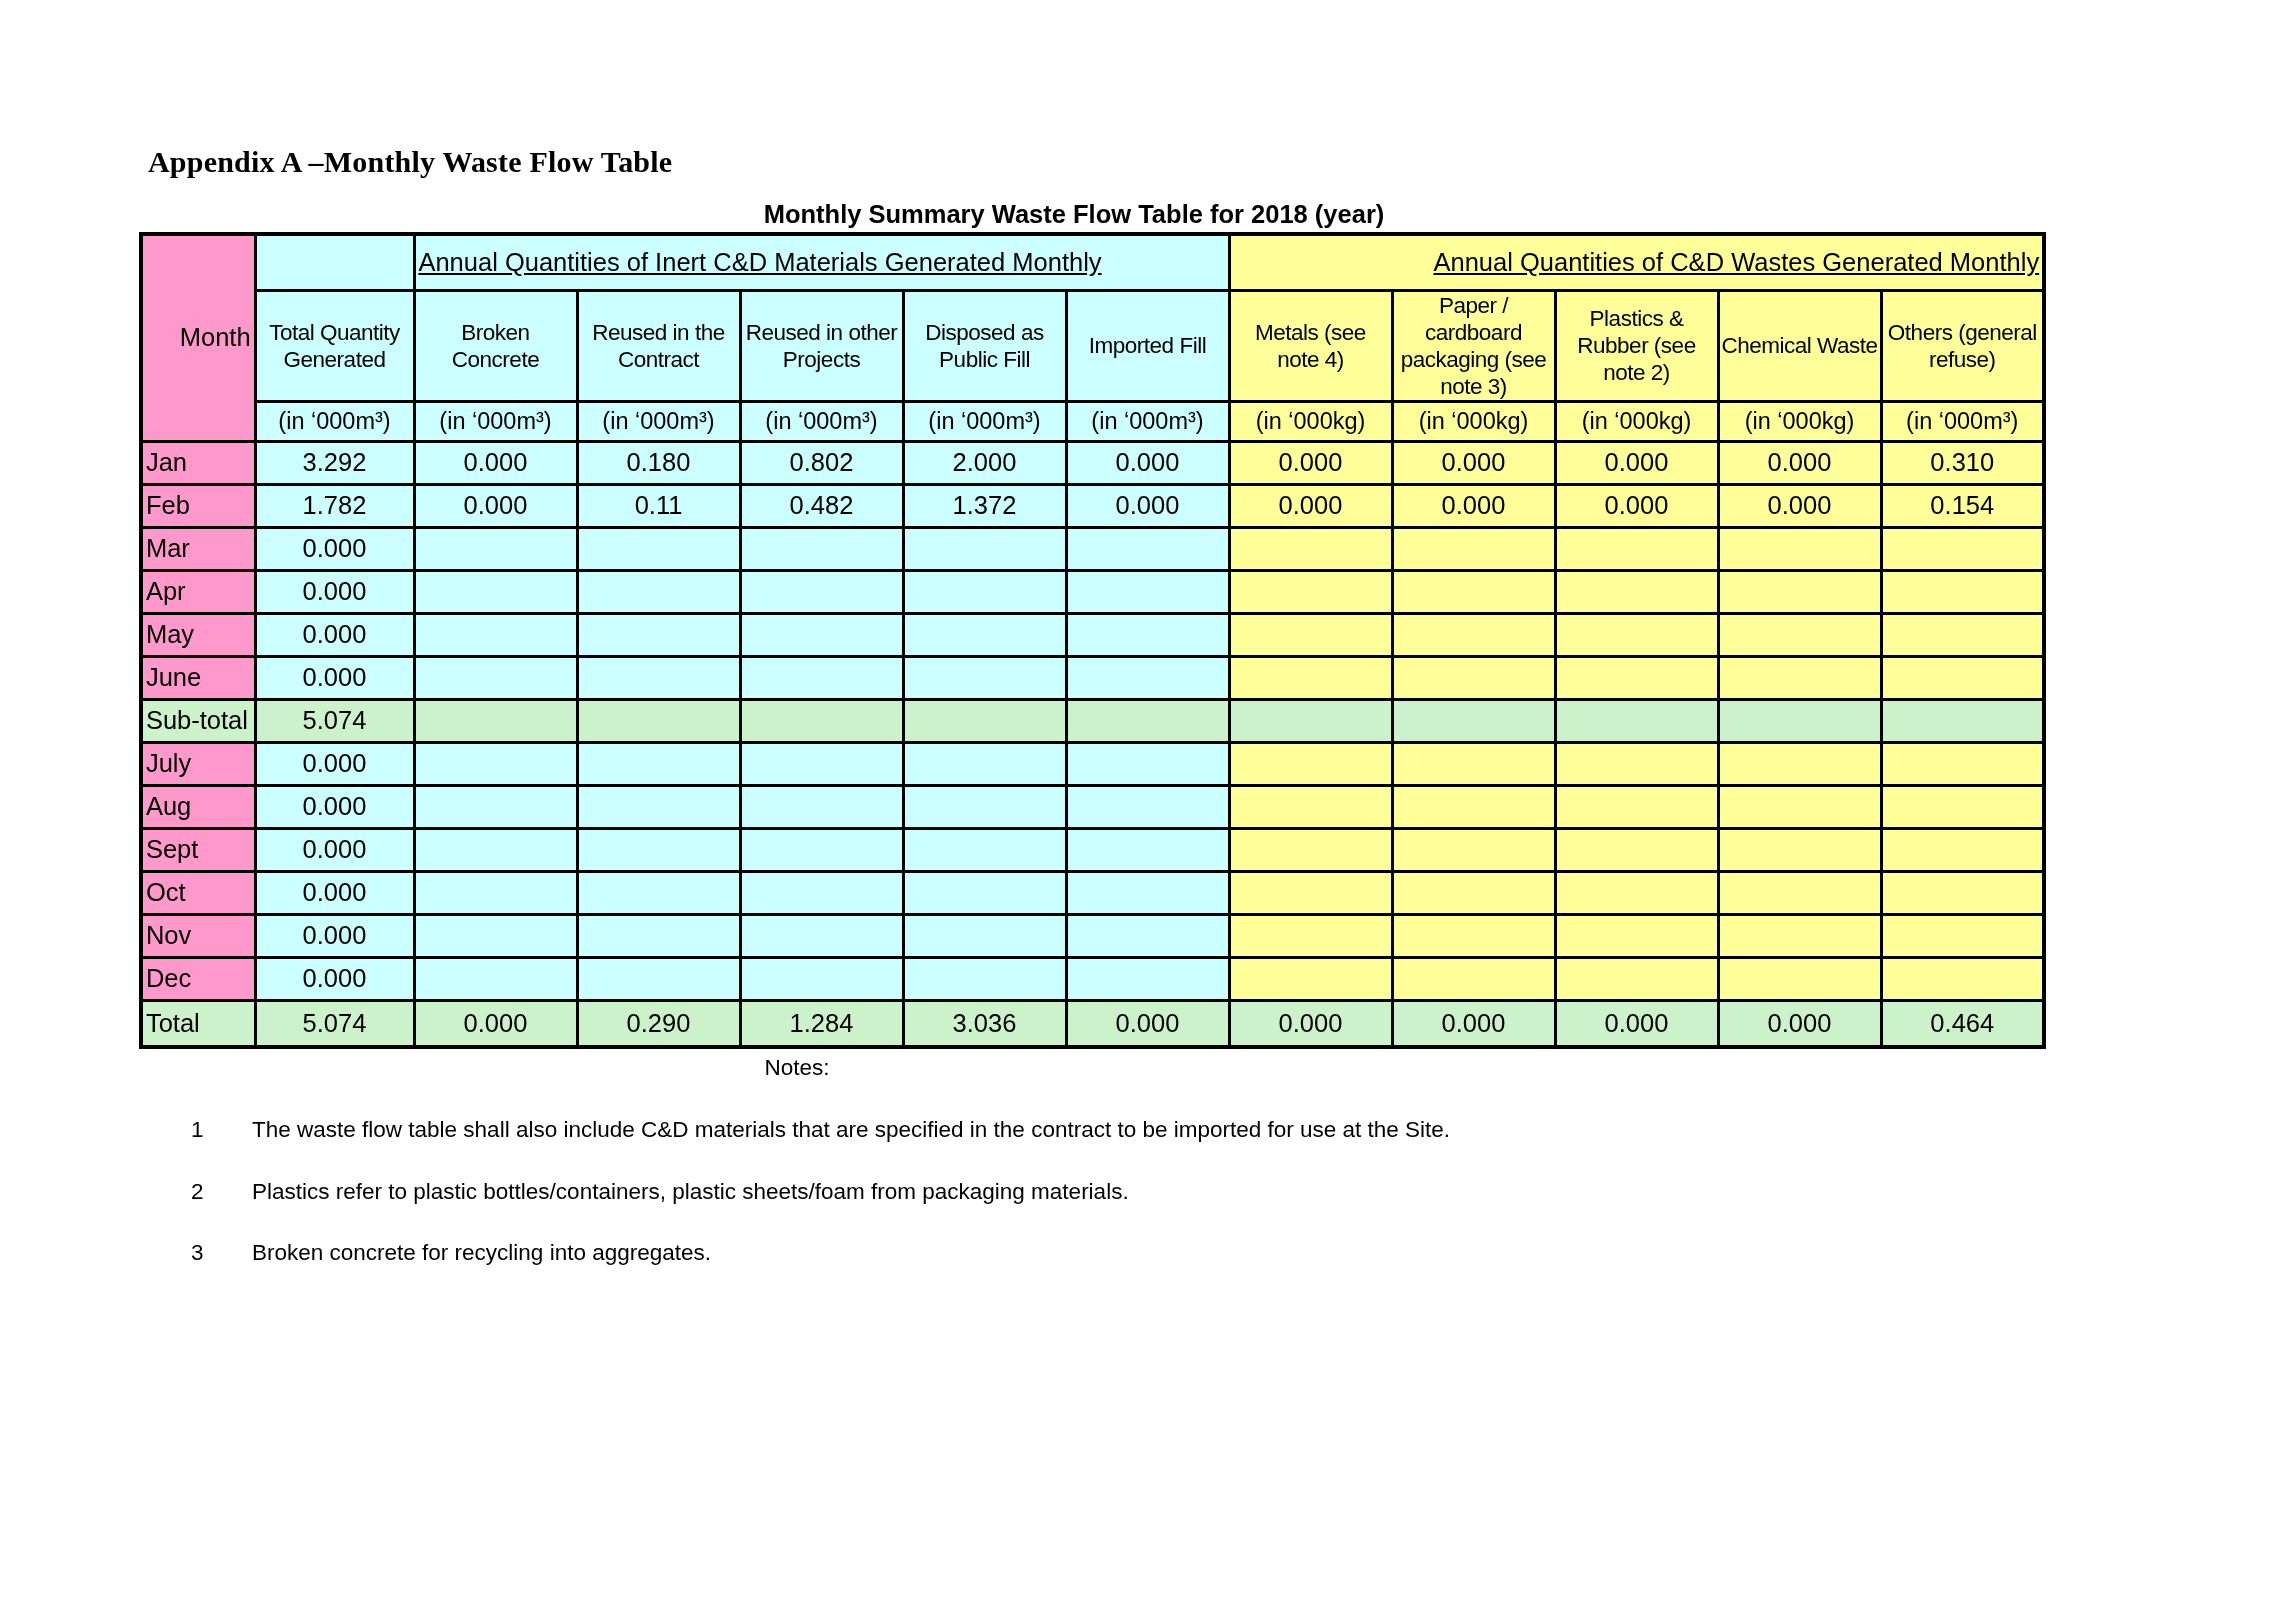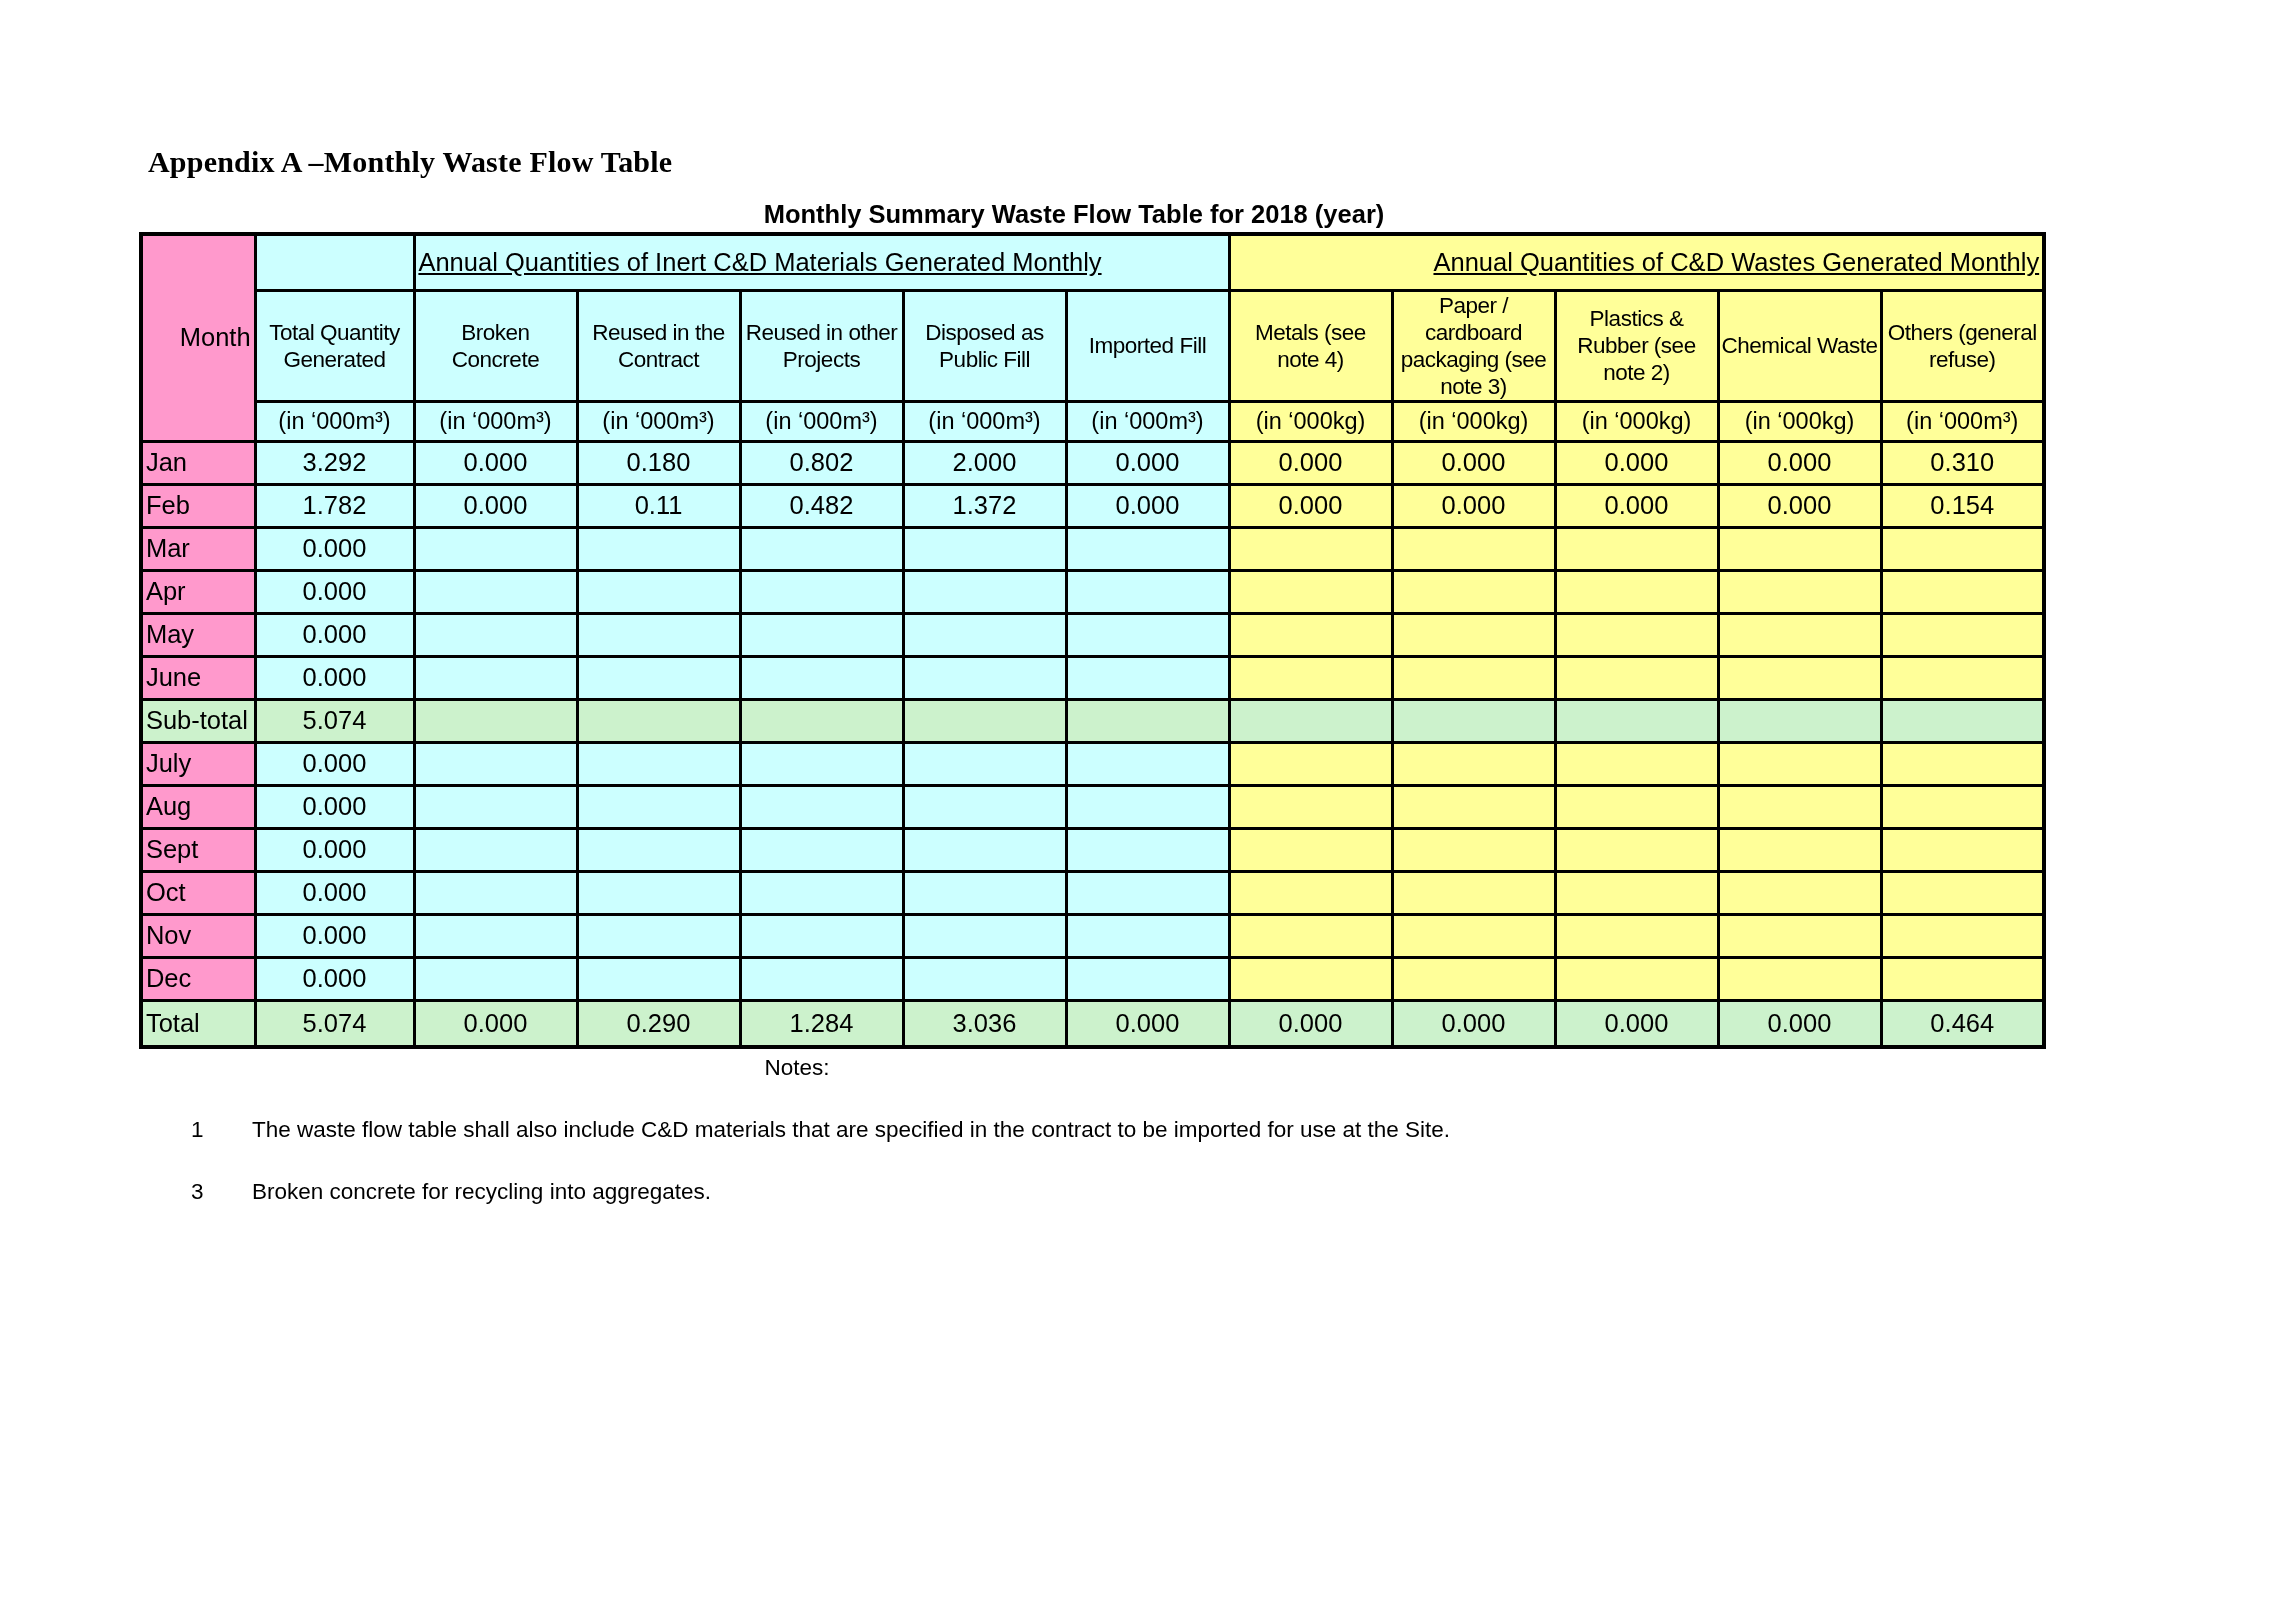--- a/index.html
+++ b/index.html
@@ -315,18 +315,21 @@
         </tr>
       </tbody>
   </table>
 
   <div class="notes">
     <div class="notes-heading">Notes:</div>
     <div class="note-row">
       <span class="note-num">1</span><span class="note-text">The waste flow table shall also include C&amp;D materials that are specified in the contract to be imported for use at the Site.</span>
     </div>
     <div class="note-row">
+      <span class="note-num">2</span><span class="note-text">Plastics refer to plastic bottles/containers, plastic sheets/foam from packaging materials.</span>
+    </div>
+    <div class="note-row">
       <span class="note-num">3</span><span class="note-text">Broken concrete for recycling into aggregates.</span>
     </div>
   </div>
 
 </div>
 
 
 </body></html>

